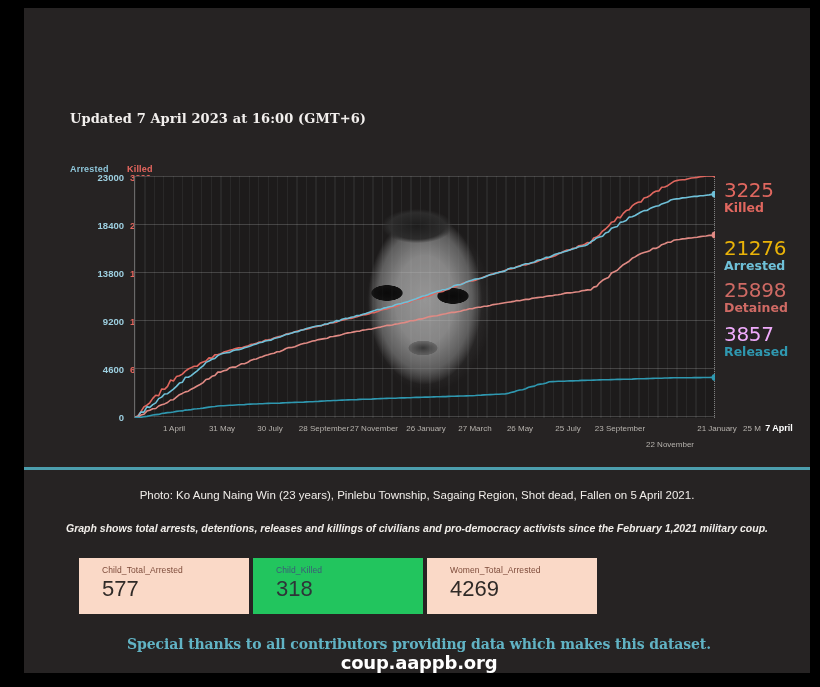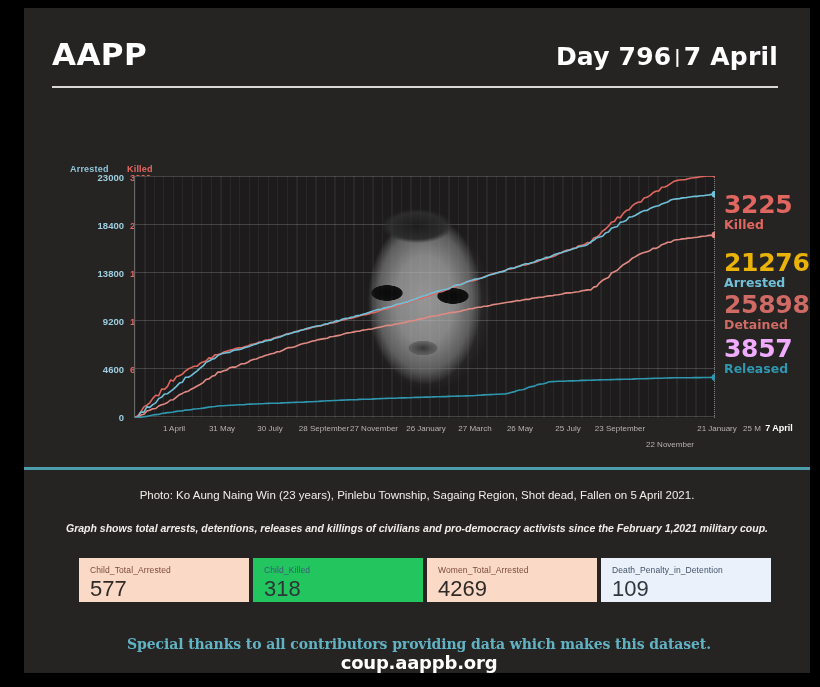--- a/index.html
+++ b/index.html
@@ -175,25 +175,24 @@
     font-size: 9px;
   }
 
   
   .stat-callout {
     position: absolute;
     left: 672px;
   }
   .stat-callout .num {
     font-family: "DejaVu Sans", sans-serif;
-    font-size: 25px;
-    font-weight: bold;
+    font-size: 20px;
+    font-weight: normal;
     line-height: 1.0;
     letter-spacing: -0.3px;
-    margin-top: 12px;
   }
   .stat-callout .lab {
     font-family: "DejaVu Sans", sans-serif;
     font-size: 12.5px;
     font-weight: bold;
     line-height: 1.05;
     margin-top: 1px;
   }
 
   
@@ -230,22 +229,22 @@
   
   .cards {
     position: absolute;
     left: 55px;
     top: 550px;
     display: flex;
     gap: 4px;
   }
   .scard {
     width: 170px;
-    height: 44px;
-    padding: 7px 0 0 11px;
+    height: 56px;
+    padding: 7px 0 0 23px;
   }
   .scard .k {
     font-family: "Liberation Sans", sans-serif;
     font-size: 8.5px;
     letter-spacing: 0.1px;
   }
   .scard .v {
     font-family: "Liberation Sans", sans-serif;
     font-size: 22px;
     line-height: 1.1;
@@ -286,30 +285,22 @@
     font-weight: bold;
     letter-spacing: -0.2px;
   }
 </style>
 </head>
 <body>
 
 <div id="infographic">
   <div class="card">
 
-    <div class="header">
-      <div class="header-row">
-        <div class="brand">AAPP</div>
-        <div class="daycount">
-          <span>Day 796</span><span class="sep">|</span><span>7 April</span>
-        </div>
-      </div>
-      <div class="header-rule"></div>
-    </div>
-
+
+    <div class="updated">Updated 7 April 2023 at 16:00 (GMT+6)</div>
 
     <div class="chart-wrap">
       <div class="axis-caption cap-arrested">Arrested</div>
       <div class="axis-caption cap-killed">Killed</div>
 
       <div class="ytick-left" style="top:14px">23000</div>
       <div class="ytick-left" style="top:62px">18400</div>
       <div class="ytick-left" style="top:110px">13800</div>
       <div class="ytick-left" style="top:158px">9200</div>
       <div class="ytick-left" style="top:206px">4600</div>
@@ -388,24 +379,20 @@
         <div class="v">577</div>
       </div>
       <div class="scard blue">
         <div class="k">Child_Killed</div>
         <div class="v">318</div>
       </div>
       <div class="scard peach">
         <div class="k">Women_Total_Arrested</div>
         <div class="v">4269</div>
       </div>
-      <div class="scard paleblue">
-        <div class="k">Death_Penalty_in_Detention</div>
-        <div class="v">109</div>
-      </div>
     </div>
 
     <div class="footer">
       <div class="thanks">Special thanks to all contributors providing data which makes this dataset.</div>
       <div class="site">coup.aappb.org</div>
     </div>
 
   </div>
 </div>
 

